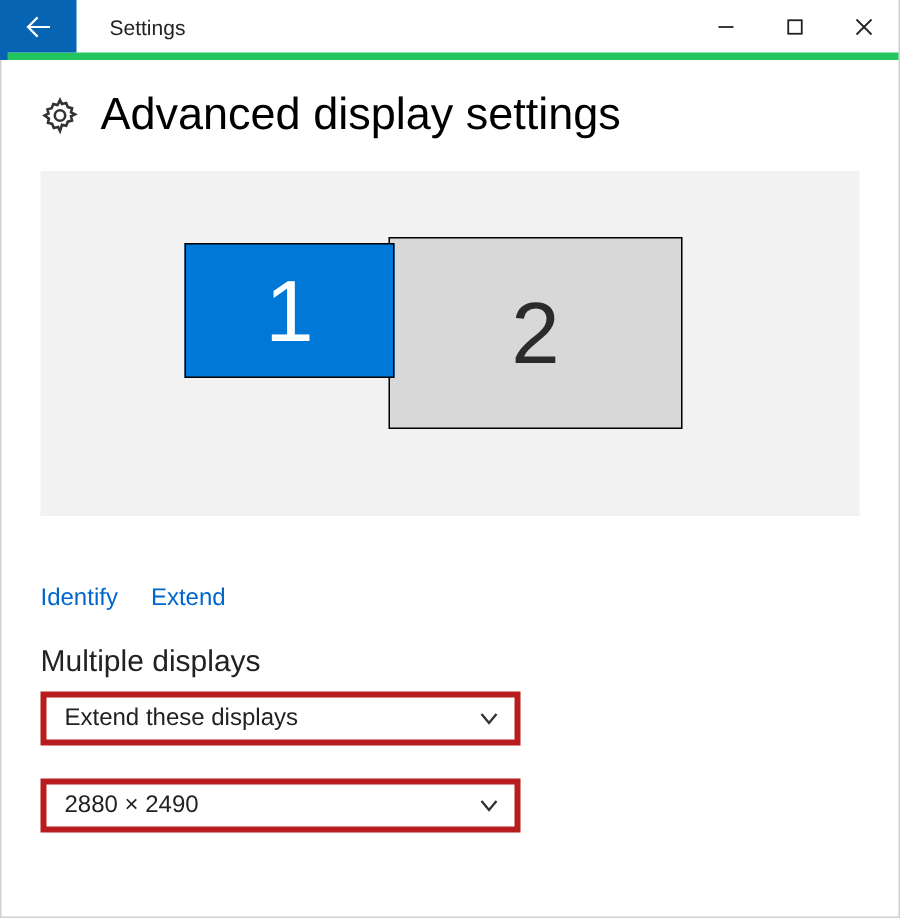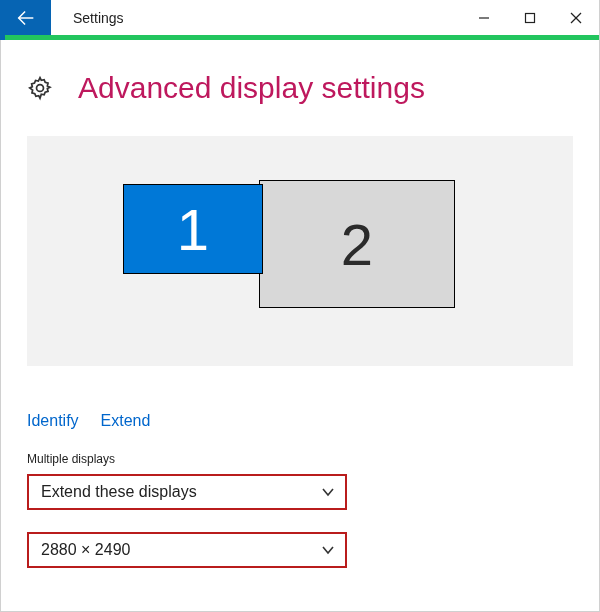--- a/index.html
+++ b/index.html
@@ -60,24 +60,24 @@
     display: flex;
     align-items: center;
     padding: 20px 26px 6px 26px;
   }
   .gear {
     width: 26px; height: 26px;
     margin-right: 14px;
     flex-shrink: 0;
   }
   .page-header h1 {
-    margin: 11px;
+    margin: 0;
     font-weight: 300;
     font-size: 30px;
-    color: #be185d;
+    color: #000000;
   }
   
   .arrange-area {
     margin: 14px 26px 0 26px;
     height: 230px;
     background: #f2f2f2;
     position: relative;
   }
   .display-box {
     position: absolute;
@@ -113,28 +113,28 @@
   .arrange-links span {
     color: #0066cc;
     cursor: pointer;
     margin-top: 32px;
   }
   
   .group {
     padding: 22px 26px 0 26px;
   }
   .group-label {
-    font-size: 12px;
+    font-size: 20px;
     color: #222;
     margin-bottom: 8px;
   }
   .combo {
     width: 320px;
     height: 36px;
-    border: 2px solid #b91c1c;
+    border: 4px solid #b91c1c;
     display: flex;
     align-items: center;
     justify-content: space-between;
     padding: 0 10px 0 12px;
     font-size: 16px;
     color: #222;
     cursor: pointer;
     background: #fff;
   }
   .combo .chev { width: 14px; height: 14px; }

